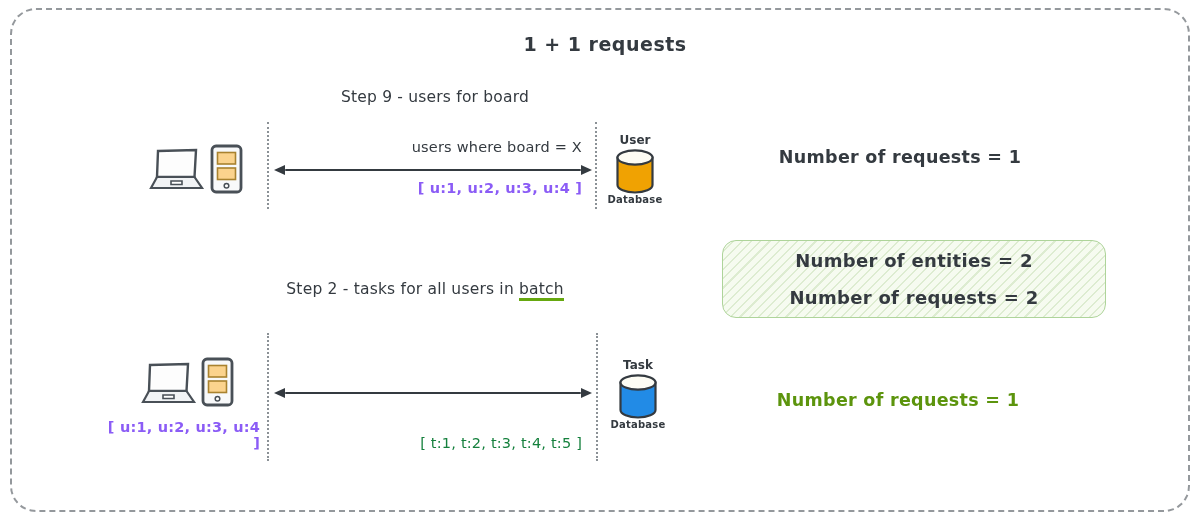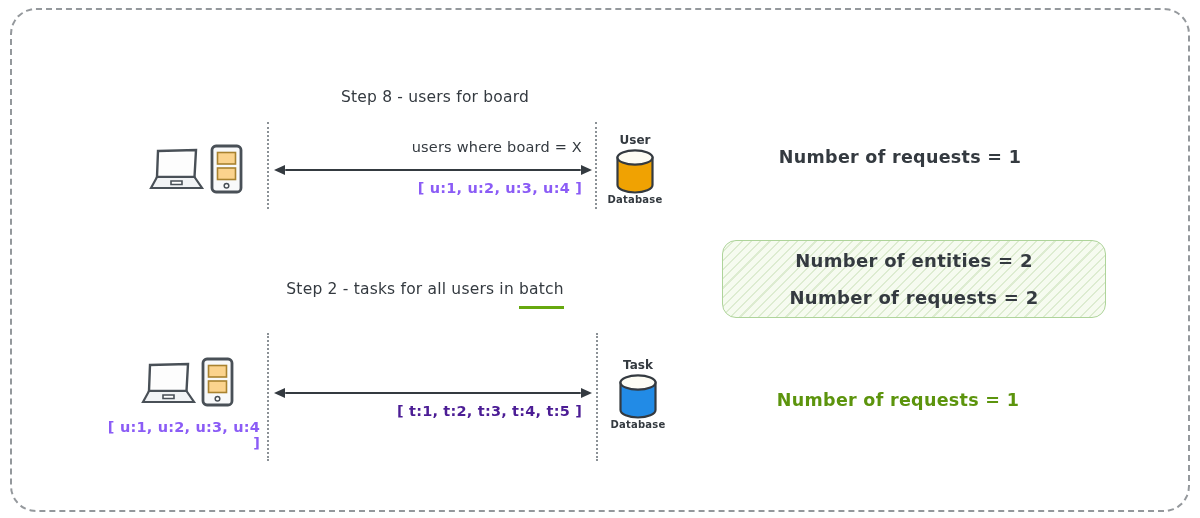--- a/index.html
+++ b/index.html
@@ -10,47 +10,48 @@
   .frame{
     position:absolute;left:10px;top:8px;right:10px;bottom:6px;
     border:2px dashed #94989c;border-radius:26px;pointer-events:none;
   }
   .abs{position:absolute;}
   .ctr{text-align:center;}
   .title{font-size:19px;font-weight:600;letter-spacing:.5px;}
   .heading{font-size:15.5px;font-weight:500;letter-spacing:.2px;}
   .msg{font-size:14.5px;font-weight:500;letter-spacing:.2px;text-align:right;}
   .orange{color:#8b5cf6;font-weight:600;}
-  .blue{color:#4c1d95;font-weight:700;}
+  .blue{color:#15803d;font-weight:400;margin-top:32px;}
   .greentx{color:#5c940d;}
   .note{font-size:17.5px;font-weight:600;letter-spacing:.3px;}
   .lifeline{width:0;border-left:2px dotted #8b9196;}
   .arrow{display:flex;align-items:center;height:12px;}
   .arrow .shaft{flex:1;height:2px;background:#343a40;border-radius:1px;}
   .arrow .head-l{width:0;height:0;border-top:5px solid transparent;border-bottom:5px solid transparent;border-right:11px solid #343a40;}
   .arrow .head-r{width:0;height:0;border-top:5px solid transparent;border-bottom:5px solid transparent;border-left:11px solid #343a40;}
   .summary-box{
     width:384px;height:78px;border:1.5px solid #aed49a;border-radius:14px;
     background-color:#f6fbf0;
     background-image:repeating-linear-gradient(135deg,rgba(122,176,84,.20) 0,rgba(122,176,84,.20) 1.5px,transparent 1.5px,transparent 6.5px);
     box-sizing:border-box;display:flex;flex-direction:column;justify-content:center;gap:16px;
   }
   .summary-box div{font-size:18px;font-weight:600;text-align:center;letter-spacing:.3px;}
   .db-name{font-size:12px;font-weight:600;}
   .db-caption{font-size:10px;font-weight:700;letter-spacing:.2px;}
-  .hl-batch{display:inline-block;border-bottom:3.5px solid #66a80f;padding-bottom:8px;margin-left:5px;}
+  .hl-batch{display:inline-block;border-bottom:3.5px solid #66a80f;padding-bottom:0px;margin-left:5px;}
 </style>
 </head>
 <body>
 
 <div class="canvas">
   <div class="frame"></div>
 
+  <div class="abs ctr title" style="left:455px;top:33px;width:300px;">1 + 1 requests</div>
 
-  <div class="abs ctr heading" style="left:285px;top:88px;width:300px;">Step 8 - users for board</div>
+  <div class="abs ctr heading" style="left:285px;top:88px;width:300px;">Step 9 - users for board</div>
 
   <div class="abs lifeline" style="left:267px;top:122px;height:87px;"></div>
   <div class="abs lifeline" style="left:595px;top:122px;height:87px;"></div>
 
   <div class="abs ctr msg" style="left:282px;top:139px;width:300px;">users where board = X</div>
 
   <div class="abs arrow" style="left:274px;top:164px;width:318px;">
     <span class="head-l"></span>
     <span class="shaft"></span>
     <span class="head-r"></span>

